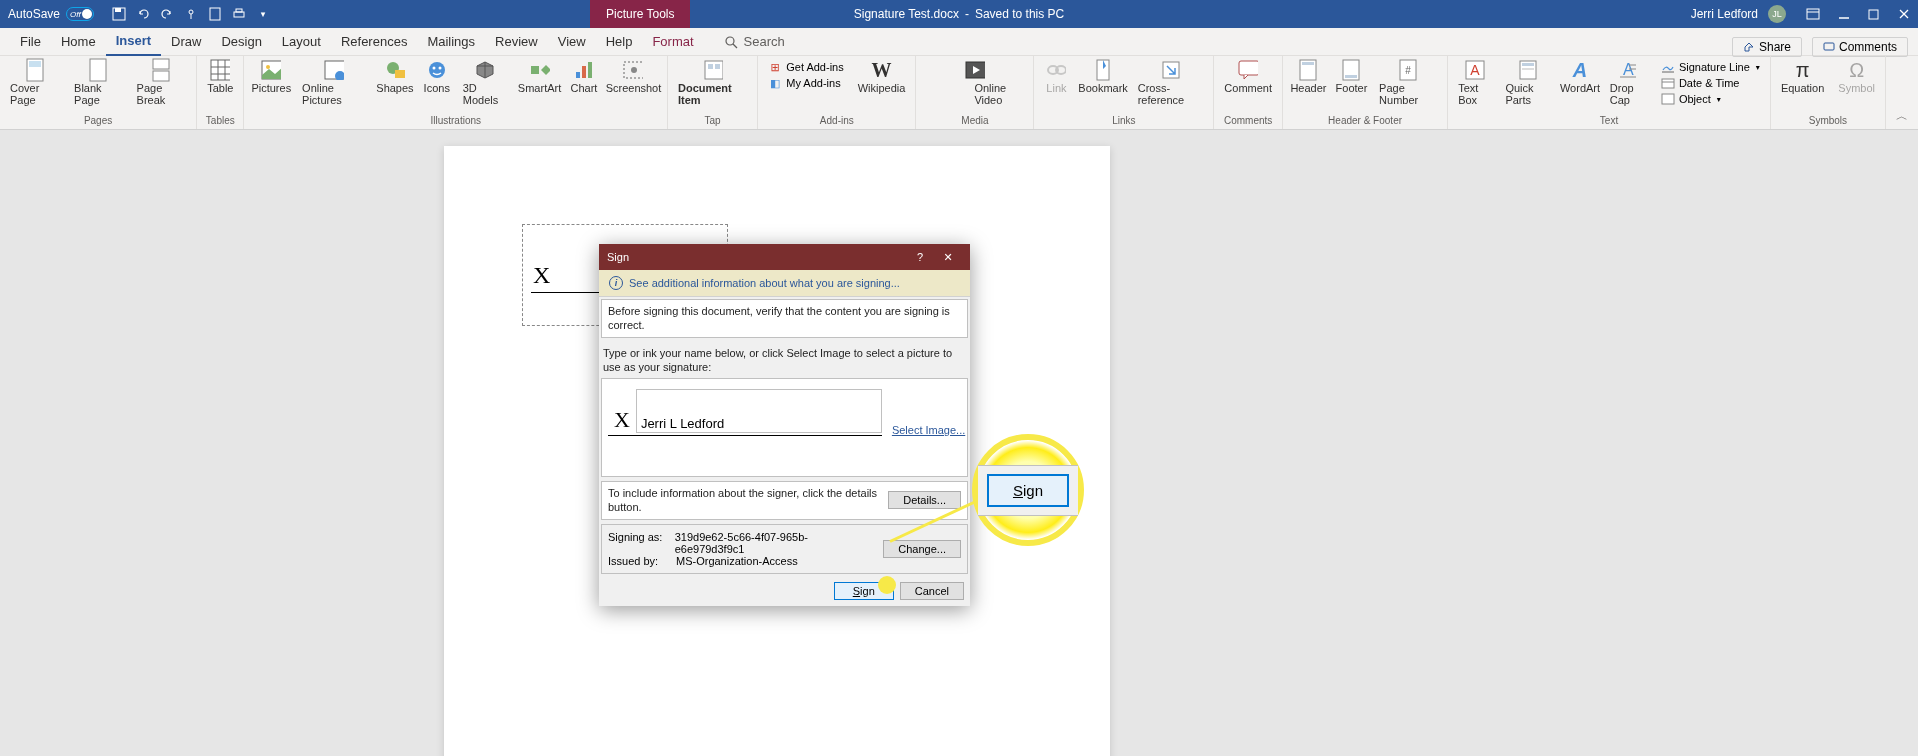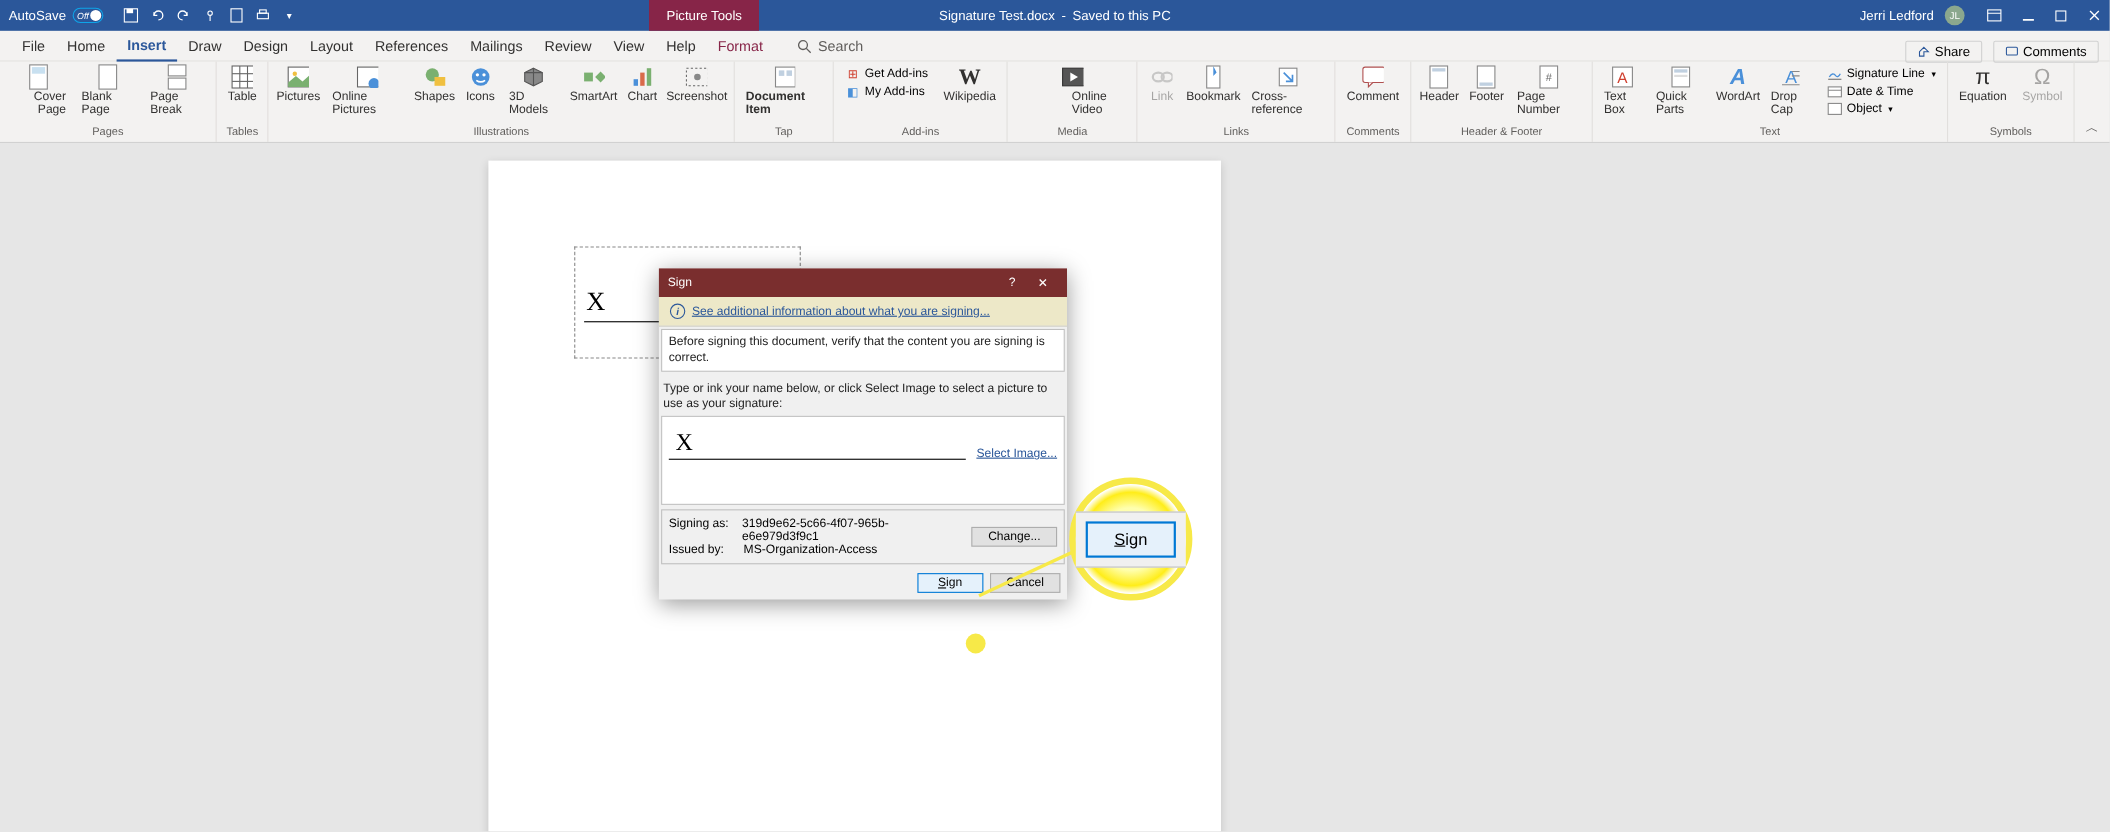--- a/index.html
+++ b/index.html
@@ -48,21 +48,21 @@
 .sig-box { position: absolute; left: 78px; top: 78px; width: 206px; height: 102px; border: 1px dashed #888; }
 .sig-line { position: absolute; left: 8px; right: 8px; bottom: 32px; border-bottom: 1px solid #000; }
 .sig-x { position: absolute; left: 10px; bottom: 36px; font-size: 24px; font-family: 'Times New Roman', serif; }
 
 
 .dialog { position: absolute; left: 599px; top: 244px; width: 371px; background: #f0f0f0; box-shadow: 0 4px 20px rgba(0,0,0,0.4); font-size: 11px; }
 .dialog-titlebar { background: #7a2e2e; color: #fff; height: 26px; display: flex; align-items: center; padding: 0 8px; }
 .dialog-titlebar .spacer { flex: 1; }
 .dialog-titlebar .dlg-btn { width: 28px; text-align: center; cursor: pointer; }
 .dialog-info { background: #ede8c8; padding: 6px 10px; display: flex; align-items: center; gap: 6px; border-bottom: 1px solid #d1d1d1; }
-.dialog-info a { color: #2b579a; text-decoration: underline; cursor: pointer; text-align: right; }
+.dialog-info a { color: #2b579a; cursor: pointer; text-align: right; }
 .info-icon { width: 14px; height: 14px; border: 1px solid #2b579a; border-radius: 50%; display: flex; align-items: center; justify-content: center; color: #2b579a; font-size: 9px; font-style: italic; font-weight: bold; }
 .dialog-body { padding: 2px; }
 .dlg-section { border: 1px solid #c0c0c0; background: #fff; padding: 4px 6px; margin-bottom: 4px; }
 .dlg-text { color: #222; line-height: 1.3; }
 .sig-input-row { display: flex; align-items: flex-end; gap: 10px; padding: 6px 0; }
 .sig-input-area { flex: 1; display: flex; align-items: flex-end; gap: 6px; border-bottom: 1px solid #000; padding-bottom: 2px; }
 .sig-input-x { font-size: 22px; font-family: Georgia, serif; padding-left: 6px; }
 .sig-name-box { border: 1px solid #c0c0c0; width: 246px; height: 44px; padding-top: 26px; padding-left: 4px; font-size: 13px; }
 .select-image { color: #2b579a; text-decoration: underline; cursor: pointer; white-space: nowrap; }
 .text-input-area { height: 34px; }
@@ -224,21 +224,21 @@
 
   <div class="ribbon-group">
     <div class="ribbon-controls">
       <div class="ribbon-btn">
           <div class="ribbon-btn-icon">
             <svg width="20" height="24">
               <rect x="2" y="1" width="16" height="22" fill="#fff" stroke="#888"></rect>
               <rect x="4" y="3" width="12" height="6" fill="#c8e0f0"></rect>
             </svg>
           </div>
-          <span style="white-space:pre-line;text-align:right;">Cover Page</span>
+          <span style="white-space:pre-line;text-align:left;">Cover Page</span>
         </div>
       <div class="ribbon-btn">
           <div class="ribbon-btn-icon">
             <svg width="20" height="24">
               <rect x="2" y="1" width="16" height="22" fill="#fff" stroke="#888"></rect>
             </svg>
           </div>
           <span style="white-space:pre-line;">Blank Page</span>
         </div>
       <div class="ribbon-btn">
@@ -597,24 +597,31 @@
   </div>
   <div class="dialog-body">
     <div class="dlg-section">
       <span class="dlg-text">Before signing this document, verify that the content you are signing is correct.</span>
     </div>
     <div class="dlg-text" style="padding:4px 2px;">Type or ink your name below, or click Select Image to select a picture to use as your signature:</div>
     <div class="dlg-section" style="padding-bottom:0;">
       <div class="sig-input-row">
         <div class="sig-input-area">
           <span class="sig-input-x">X</span>
+          <div class="sig-name-box">
+            <span>Jerri L Ledford</span>
+          </div>
         </div>
         <a class="select-image">Select Image...</a>
       </div>
       <div class="text-input-area"></div>
+    </div>
+    <div class="dlg-section details-row">
+      <span class="dlg-text">To include information about the signer, click the details button.</span>
+      <button class="dlg-button">Details...</button>
     </div>
     <div class="cert-panel">
       <div class="cert-info">
         <div class="cert-row">
           <span class="cert-label">Signing as:</span>
           <span>319d9e62-5c66-4f07-965b-e6e979d3f9c1</span>
         </div>
         <div class="cert-row">
           <span class="cert-label">Issued by:</span>
           <span>MS-Organization-Access</span>

